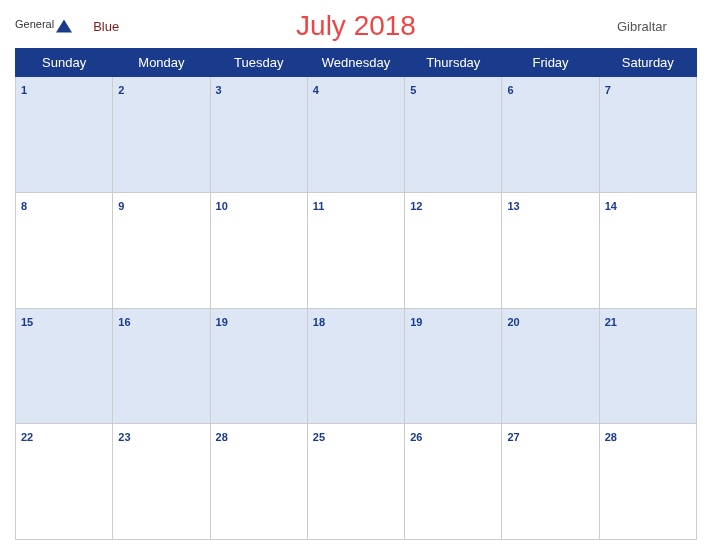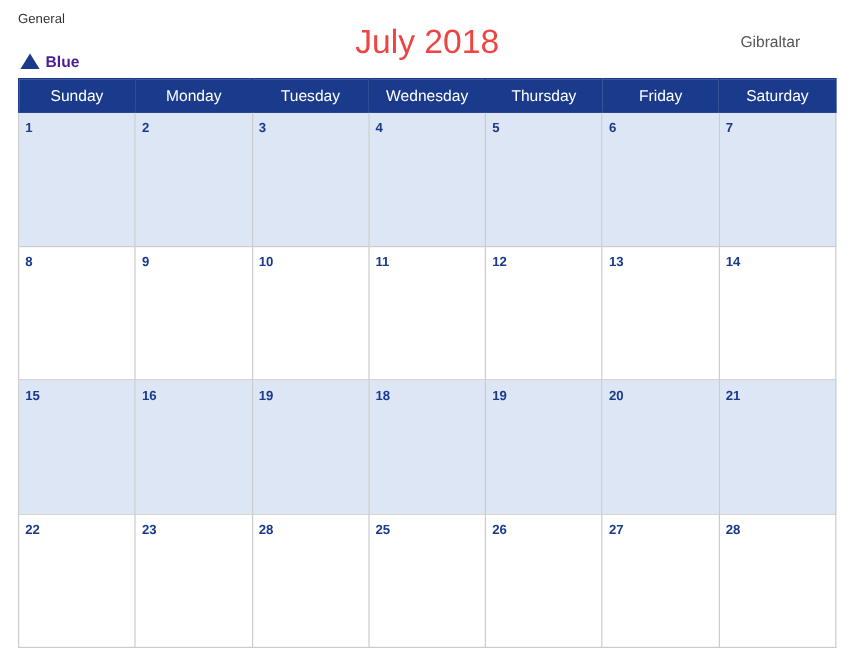--- a/index.html
+++ b/index.html
@@ -18,36 +18,36 @@
       width: 100%;
       display: flex;
       align-items: center;
       justify-content: space-between;
       margin-bottom: 6px;
       position: relative;
     }
 
     .logo {
       display: flex;
-      flex-direction: column;
+      flex-direction: row;
       align-items: flex-start;
       width: 80px;
-      gap: 21px;
     }
 
     .logo-text-general {
       font-size: 11px;
       color: #333;
       font-weight: normal;
     }
 
     .logo-text-blue {
       font-size: 13px;
-      font-weight: bold;
-      color: #4c1d95;
+      font-weight: normal;
+      color: #7f1d1d;
+      margin-left: 16px;
     }
 
     .logo-bird {
       width: 20px;
       height: 16px;
       display: inline-block;
     }
 
     .logo-row {
       display: flex;

